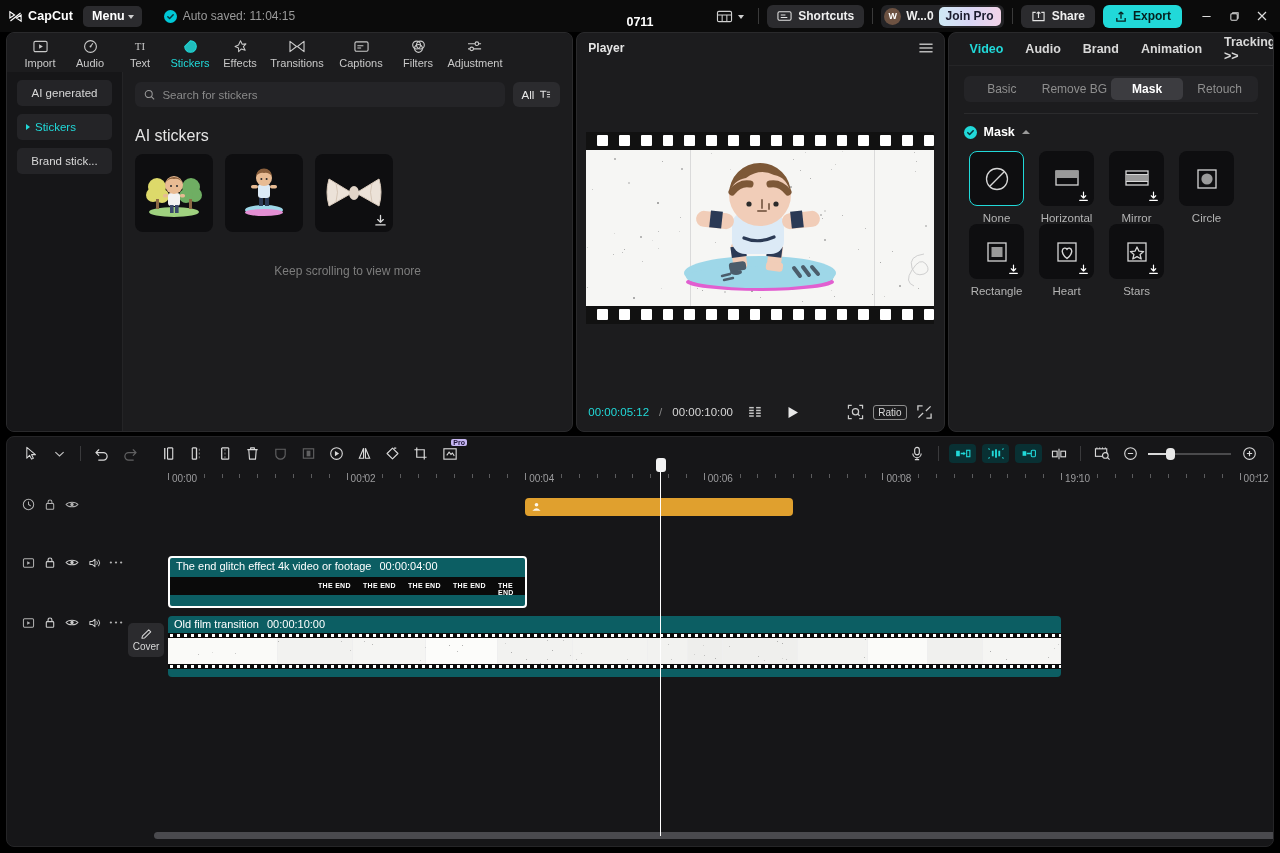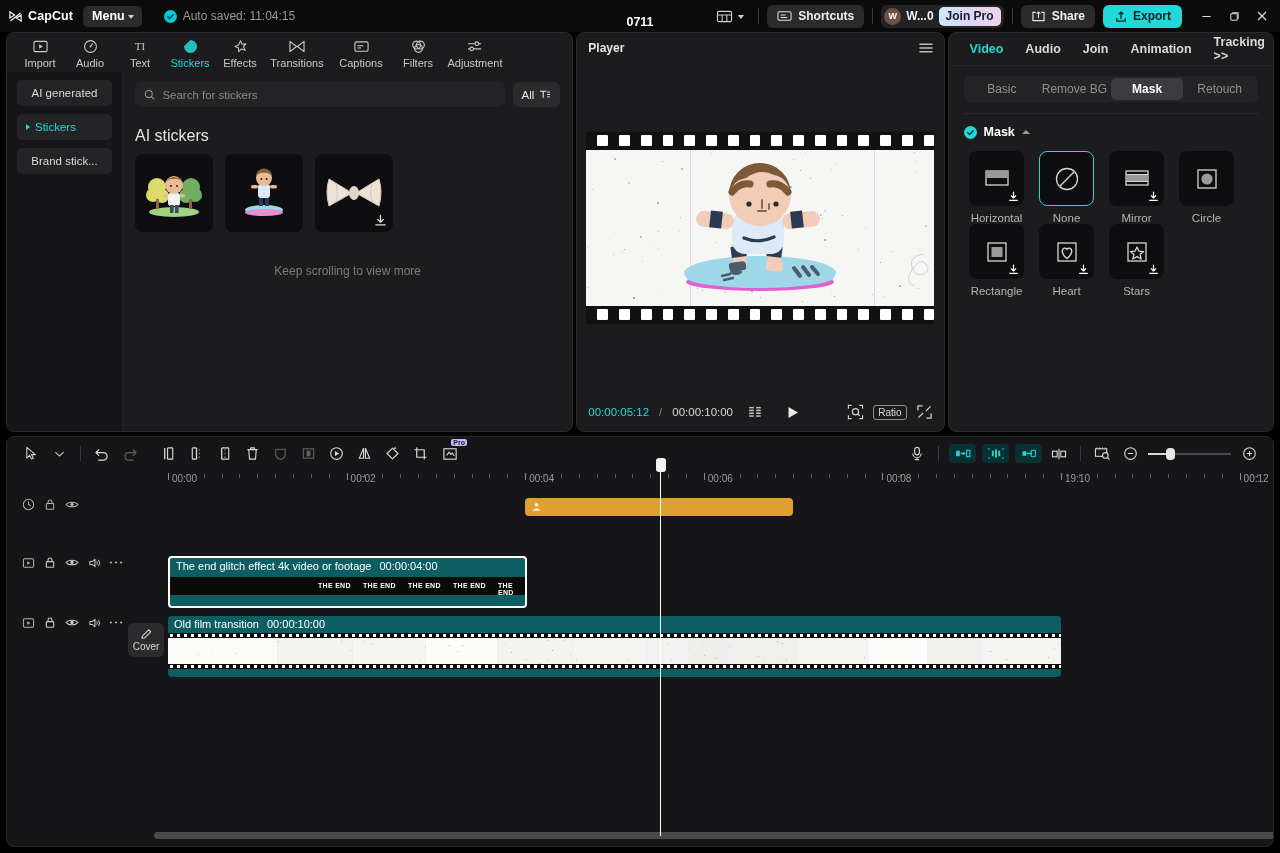--- a/index.html
+++ b/index.html
@@ -744,21 +744,21 @@
 
   <div class="right-panel">
     <div class="insp-tabs">
       <div class="insp-tab active">
           <span>Video</span>
         </div>
       <div class="insp-tab">
           <span>Audio</span>
         </div>
       <div class="insp-tab">
-          <span>Join</span>
+          <span>Brand</span>
         </div>
       <div class="insp-tab">
           <span>Animation</span>
         </div>
       <div class="insp-tab">
           <span>Tracking &gt;&gt;</span>
         </div>
     </div>
 
     <div class="seg-wrap">
@@ -783,41 +783,41 @@
       <span class="mask-check">
         <svg width="9" height="9" viewBox="0 0 10 10">
             <path d="M2 5.2 L4 7.2 L8 3" stroke="#07343a" stroke-width="1.7" fill="none" stroke-linecap="round" stroke-linejoin="round"></path>
           </svg>
       </span>
       <span class="mask-label">Mask</span>
       <i class="caret-up"></i>
     </div>
 
     <div class="mask-grid">
+      <div class="mask-cell selected">
+        <div class="mask-tile">
+          <svg width="26" height="26" viewBox="0 0 26 26">
+            <circle cx="13" cy="13" r="10.5" stroke="#d6d6d6" fill="none" stroke-width="1.3"></circle>
+            <path d="M5.8 20.2 L20.2 5.8" stroke="#d6d6d6" stroke-width="1.3"></path>
+          </svg>
+        </div>
+        <span class="mask-name">None</span>
+      </div>
+
       <div class="mask-cell">
         <div class="mask-tile">
           <svg width="28" height="26" viewBox="0 0 28 26">
             <rect x="3" y="5" width="22" height="14" stroke="#d6d6d6" fill="none" stroke-width="1.3"></rect>
             <rect x="3" y="5" width="22" height="7" fill="#9a9a9a"></rect>
           </svg>
           <svg class="mask-dl" width="11" height="11" viewBox="0 0 12 12">
             <path d="M6 1.2 V7.6 M6 7.6 L3.6 5.2 M6 7.6 L8.4 5.2 M1.8 10.2 H10.2" stroke="#fff" fill="none" stroke-width="1.3" stroke-linecap="round"></path>
           </svg>
         </div>
         <span class="mask-name">Horizontal</span>
-      </div>
-
-      <div class="mask-cell selected">
-        <div class="mask-tile">
-          <svg width="26" height="26" viewBox="0 0 26 26">
-            <circle cx="13" cy="13" r="10.5" stroke="#d6d6d6" fill="none" stroke-width="1.3"></circle>
-            <path d="M5.8 20.2 L20.2 5.8" stroke="#d6d6d6" stroke-width="1.3"></path>
-          </svg>
-        </div>
-        <span class="mask-name">None</span>
       </div>
 
       <div class="mask-cell">
         <div class="mask-tile">
           <svg width="28" height="26" viewBox="0 0 28 26">
             <rect x="3" y="5" width="22" height="14" stroke="#d6d6d6" fill="none" stroke-width="1.3"></rect>
             <rect x="3" y="8.5" width="22" height="7" fill="#9a9a9a"></rect>
             <path d="M3 8.5 H25 M3 15.5 H25" stroke="#d6d6d6" stroke-width="1.2"></path>
           </svg>
           <svg class="mask-dl" width="11" height="11" viewBox="0 0 12 12">

